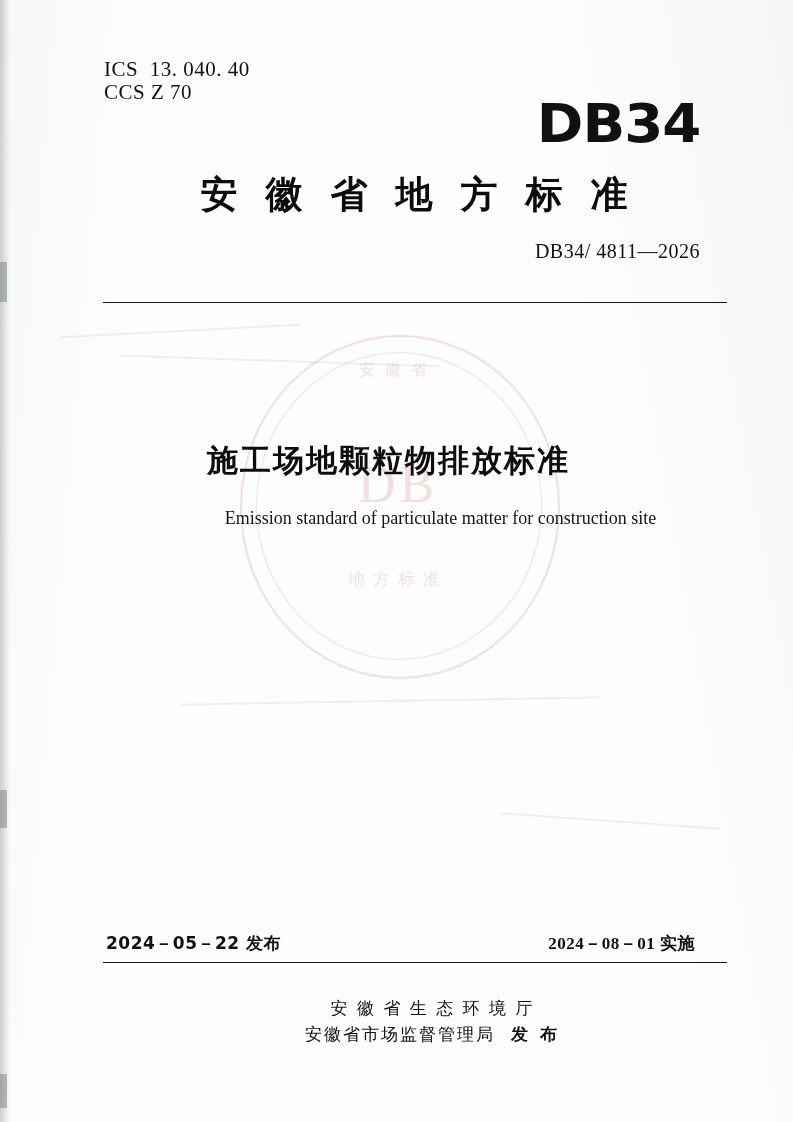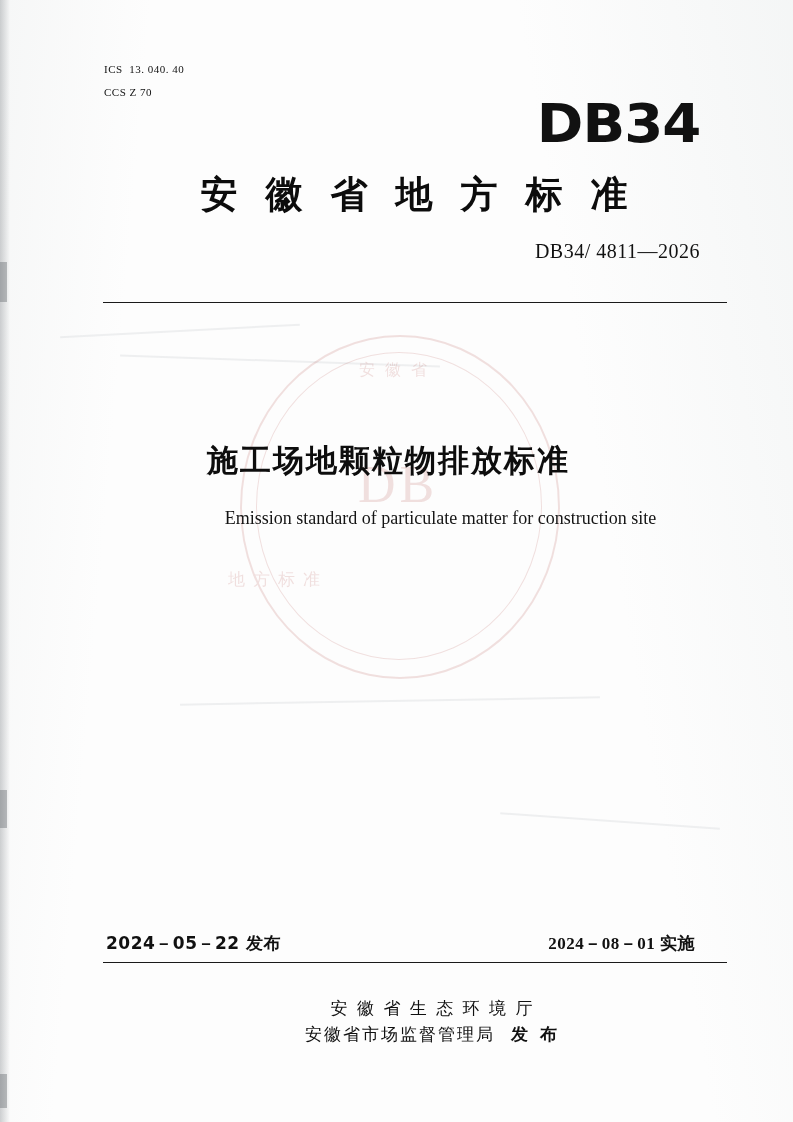--- a/index.html
+++ b/index.html
@@ -74,21 +74,21 @@
     font-size: 52px;
     font-weight: normal;
     color: #b04a46;
     letter-spacing: 4px;
     font-family: "Liberation Serif", serif;
   }
   .watermark .seal-sub {
     position: absolute;
     left: 0; top: 268px;
     width: 340px;
-    text-align: left;
+    text-align: center;
     font-size: 17px;
     color: #b04a46;
     letter-spacing: 8px;
   }
   .watermark .seal-top {
     position: absolute;
     left: 0; top: 60px;
     width: 340px;
     text-align: center;
     font-size: 16px;
@@ -100,21 +100,21 @@
   .streak {
     position: absolute;
     background: rgba(205,209,212,0.30);
     pointer-events: none;
   }
 
   .ics-block {
     position: absolute;
     left: 104px;
     top: 58px;
-    font-size: 11px;
+    font-size: 21px;
     line-height: 23px;
     letter-spacing: 0.5px;
     font-family: "Liberation Serif", serif;
   }
   .ics-block div { white-space: pre; }
 
   .db-logo {
     position: absolute;
     right: 96px;
     top: 92px;

